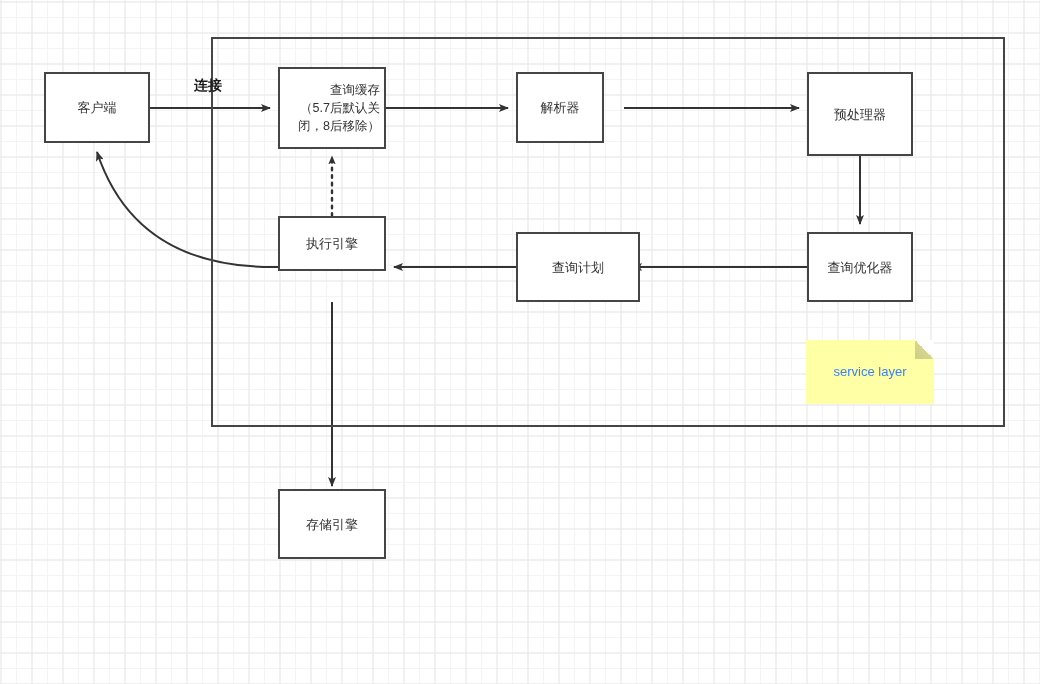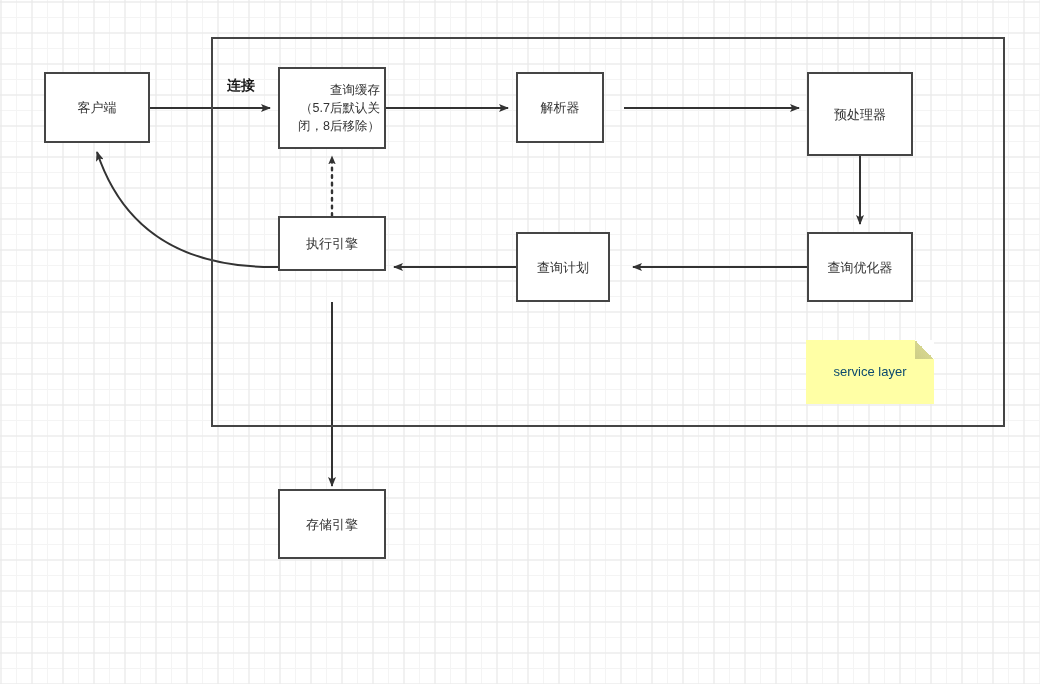--- a/index.html
+++ b/index.html
@@ -60,27 +60,26 @@
     border: 2px solid #454545;
     z-index: 1;
   }
   .edge-label {
     position: absolute;
     font-size: 14px;
     font-weight: bold;
     color: #1a1a1a;
     z-index: 4;
     white-space: nowrap;
-    margin-left: 33px;
   }
   .sticky {
     position: absolute;
     box-sizing: border-box;
     background: #ffffa5;
-    color: #0c4a6e;
+    color: #3b82f6;
     font-size: 13px;
     display: flex;
     align-items: center;
     justify-content: center;
     z-index: 3;
   }
   .sticky .fold {
     position: absolute;
     top: 0;
     right: 0;
@@ -162,21 +161,21 @@
   </div>
 
   <div class="node" style="left:807px; top:72px; width:106px; height:84px;">
     <span>预处理器</span>
   </div>
 
   <div class="node" style="left:807px; top:232px; width:106px; height:70px;">
     <span>查询优化器</span>
   </div>
 
-  <div class="node" style="left:516px; top:232px; width:94px; height:70px;">
+  <div class="node" style="left:516px; top:232px; width:124px; height:70px;">
     <span>查询计划</span>
   </div>
 
   <div class="node" style="left:278px; top:216px; width:108px; height:55px;">
     <span>执行引擎</span>
   </div>
 
   <div class="node" style="left:278px; top:489px; width:108px; height:70px;">
     <span>存储引擎</span>
   </div>

